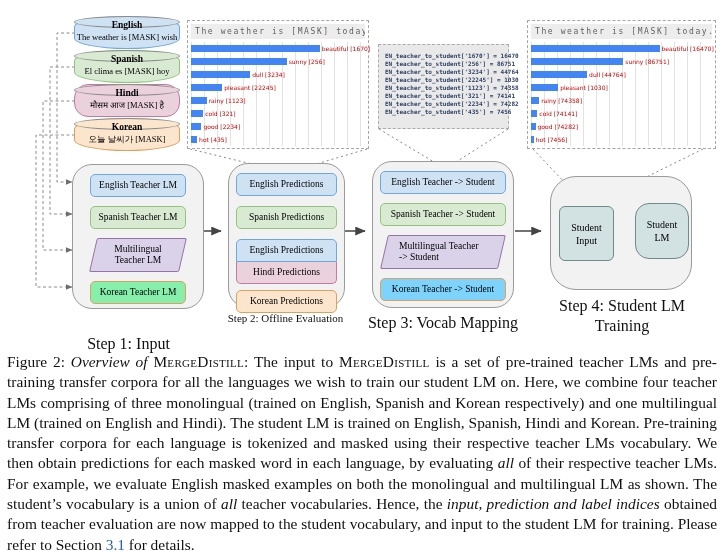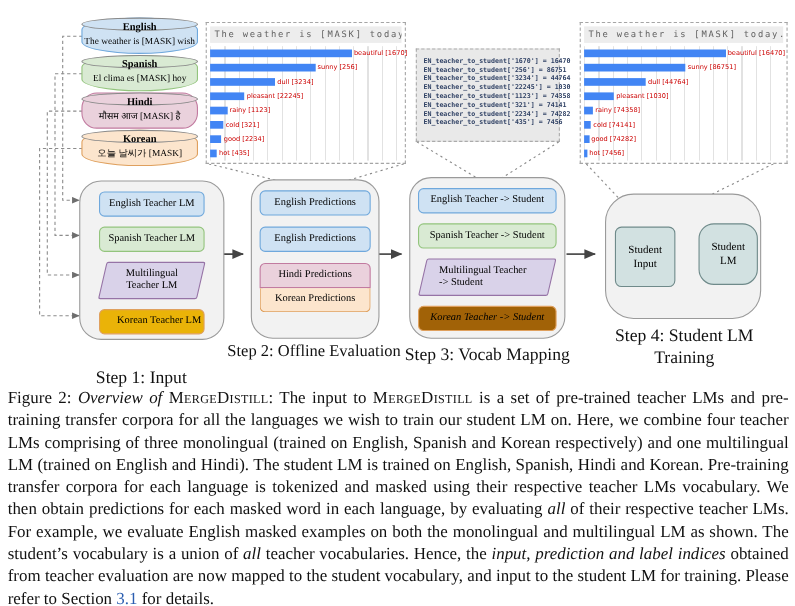--- a/index.html
+++ b/index.html
@@ -59,21 +59,21 @@
 
   
   .student-box{position:absolute;border:1px solid #6f8a8a;background:#d2e1e1;text-align:center;
     font-size:10px;line-height:1.3;display:flex;align-items:center;justify-content:center;
     box-sizing:border-box;white-space:pre-line;}
   #student-input{left:8px;top:29px;width:55px;height:55px;border-radius:6px;}
   #student-lm{left:84px;top:26px;width:54px;height:56px;border-radius:14px;}
 
   .step-caption{position:absolute;text-align:center;font-size:16px;color:#111;}
   #cap1{left:66px;top:311px;width:125px;margin-top:24px;}
-  #cap2{left:198px;top:312px;width:175px;font-size:15px;}
+  #cap2{left:198px;top:312px;width:175px;font-size:11px;}
   #cap3{left:363px;top:314px;width:160px;}
   #cap4{left:552px;top:296px;width:140px;line-height:1.25;}
 
   
   .caption{position:absolute;left:7px;top:352px;width:710px;font-size:15.4px;
     line-height:20.3px;text-align:justify;color:#111;}
   .caption .it{font-style:italic;}
   .caption .sc{font-variant:small-caps;letter-spacing:0.3px;}
   .caption .lnk{color:#2a5db0;cursor:pointer;}
 </style>
@@ -224,42 +224,43 @@
         </div>
       </div>
   </div>
 
   <div class="step-box" id="step1">
     <div class="step-items" id="step1-items">
         <div class="step-item" style="background: rgb(207, 226, 243); border-color: rgb(111, 168, 220);"><span class="item-text">English Teacher LM</span></div>
         <div class="step-item" style="background: rgb(217, 234, 211); border-color: rgb(147, 196, 125);"><span class="item-text">Spanish Teacher LM</span></div>
         <div class="step-item parallelogram" style="background: rgb(217, 210, 233); border-color: rgb(150, 115, 166);"><span class="item-text">Multilingual
 Teacher LM</span></div>
-        <div class="step-item" style="background: #eab308; border-color: rgb(223, 160, 94); text-align: right;"><span class="item-text">Korean Teacher LM</span></div>
+        <div class="step-item" style="background: #86efac; border-color: rgb(223, 160, 94);"><span class="item-text">Korean Teacher LM</span></div>
       </div>
   </div>
   <div class="step-caption" id="cap1">Step 1: Input</div>
 
   <div class="step-box" id="step2">
     <div class="step-items" id="step2-items">
         <div class="step-item" style="background: rgb(207, 226, 243); border-color: rgb(111, 168, 220);"><span class="item-text">English Predictions</span></div>
+        <div class="step-item" style="background: rgb(217, 234, 211); border-color: rgb(147, 196, 125);"><span class="item-text">Spanish Predictions</span></div>
         <div class="step-item" style="background: rgb(207, 226, 243); border-color: rgb(111, 168, 220);"><span class="item-text">English Predictions</span></div>
         <div class="step-item" style="background: rgb(234, 209, 220); border-color: rgb(194, 123, 160);"><span class="item-text">Hindi Predictions</span></div>
         <div class="step-item" style="background: rgb(252, 229, 205); border-color: rgb(223, 160, 94);"><span class="item-text">Korean Predictions</span></div>
       </div>
   </div>
   <div class="step-caption" id="cap2">Step 2: Offline Evaluation</div>
 
   <div class="step-box" id="step3">
     <div class="step-items" id="step3-items">
         <div class="step-item" style="background: rgb(207, 226, 243); border-color: rgb(111, 168, 220);"><span class="item-text">English Teacher -&gt; Student</span></div>
         <div class="step-item" style="background: rgb(217, 234, 211); border-color: rgb(147, 196, 125);"><span class="item-text">Spanish Teacher -&gt; Student</span></div>
         <div class="step-item parallelogram" style="background: rgb(217, 210, 233); border-color: rgb(150, 115, 166);"><span class="item-text">Multilingual Teacher
 -&gt; Student</span></div>
-        <div class="step-item" style="background: #a16207; border-color: rgb(223, 160, 94); font-style: italic;"><span class="item-text">Korean Teacher -&gt; Student</span></div>
+        <div class="step-item" style="background: #7dd3fc; border-color: rgb(223, 160, 94);"><span class="item-text">Korean Teacher -&gt; Student</span></div>
       </div>
   </div>
   <div class="step-caption" id="cap3">Step 3: Vocab Mapping</div>
 
   <div class="step-box" id="step4">
     <div class="student-box" id="student-input">Student
 Input</div>
     <div class="student-box" id="student-lm">Student
 LM</div>
   </div>

